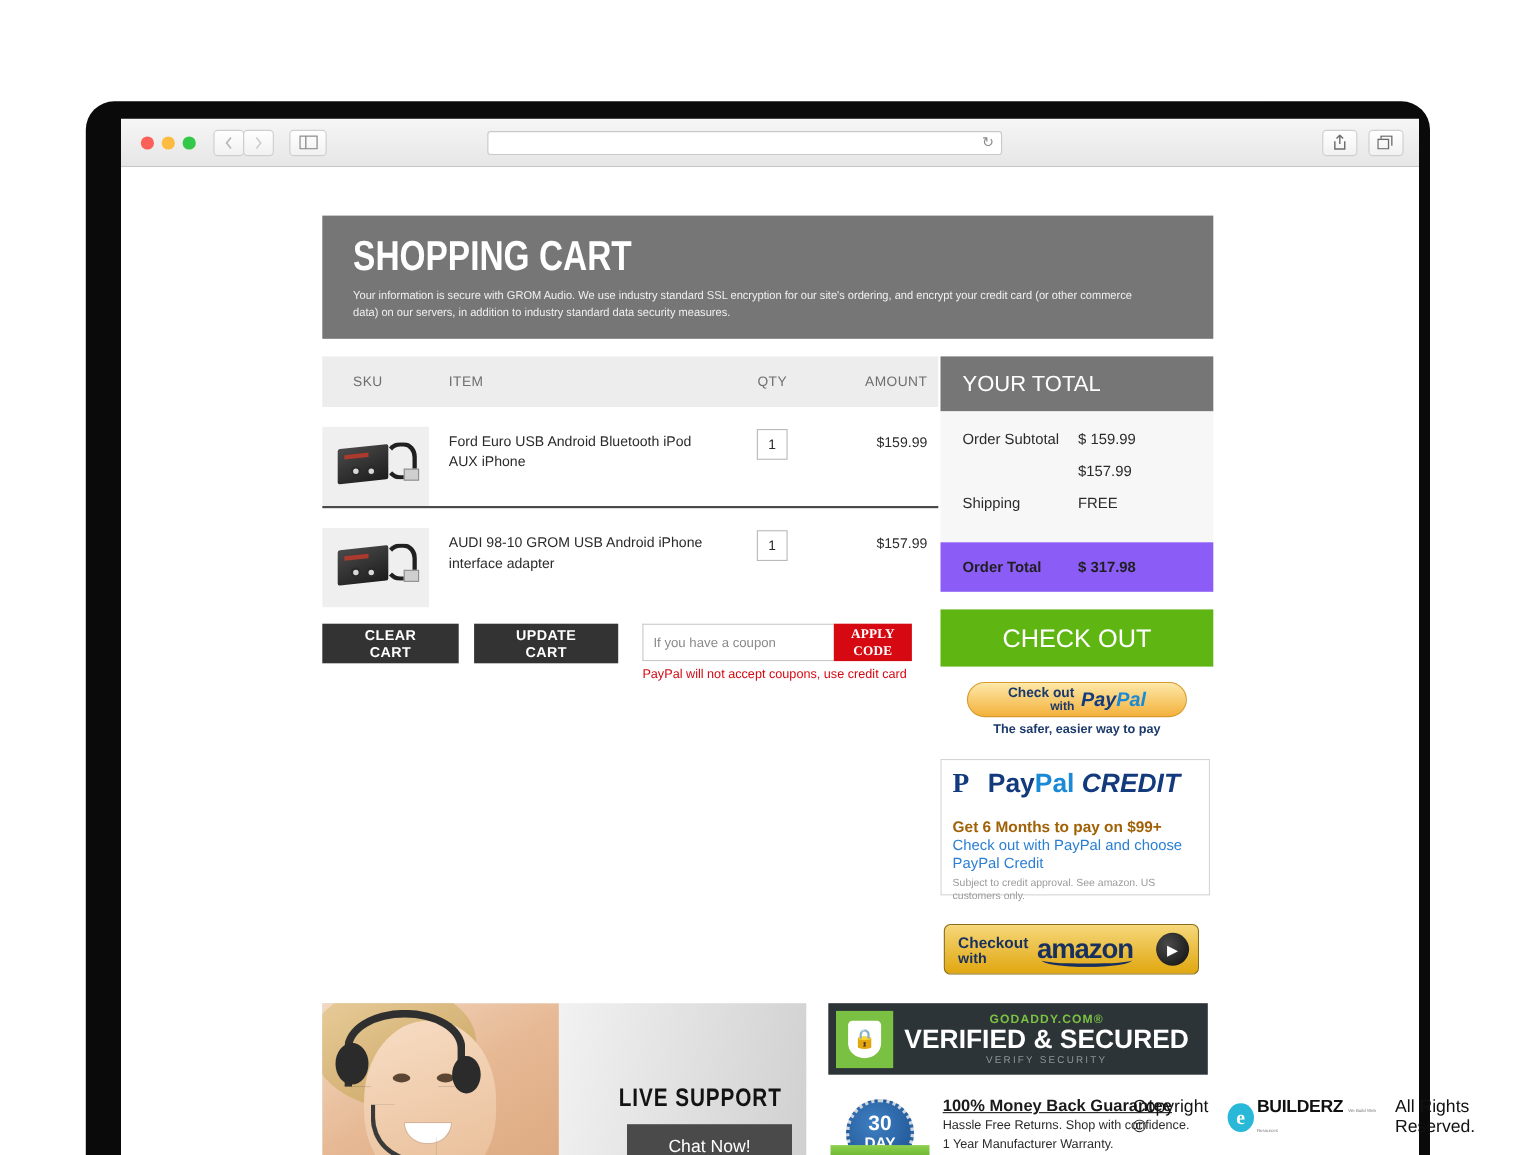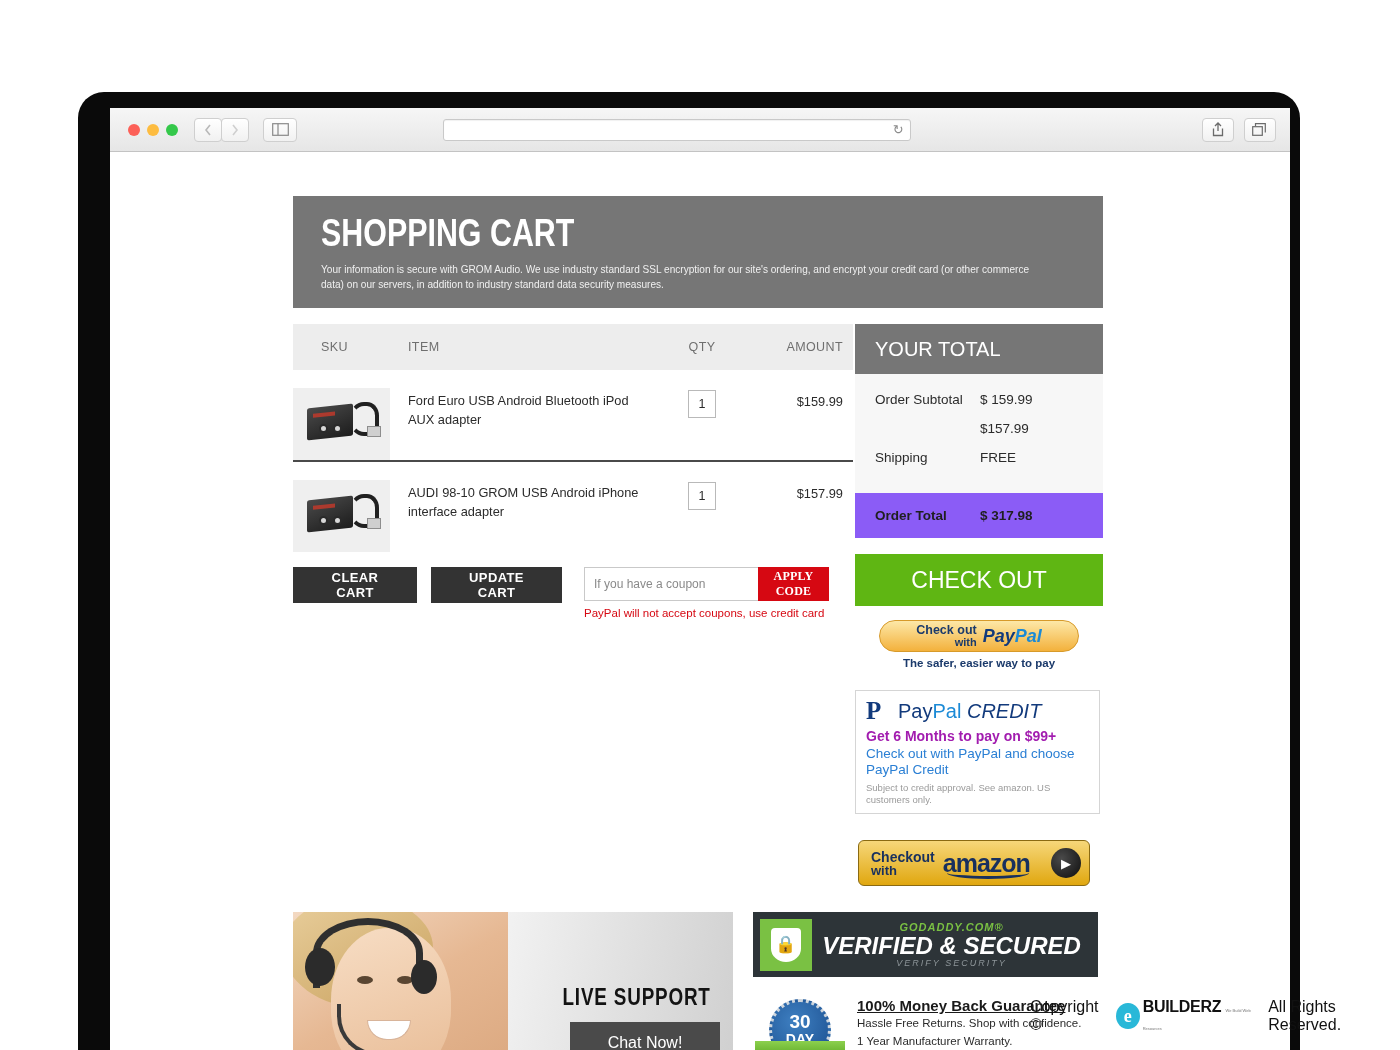--- a/index.html
+++ b/index.html
@@ -204,24 +204,24 @@
   
   #paypal-credit{
     position:absolute; left:745px; top:538px; width:245px; height:124px;
     border:1px solid #d5d5d5; background:#fff; padding:8px 10px;
   }
   #ppc-top{ display:flex; align-items:center; gap:7px; }
   #ppc-logo{
     width:25px;height:25px; color:#123a7c; font-size:25px; font-weight:bold;
     font-family:"Liberation Serif",serif; line-height:.95;
   }
-  #ppc-title{ font-size:20px; font-weight:normal; }
+  #ppc-title{ font-size:24px; font-weight:bold; }
   #ppc-title .pay{color:#123a7c;} #ppc-title .pal{color:#1b8ad6;}
   #ppc-title .credit{color:#123a7c; font-style:italic;}
-  #ppc-line1{ font-size:14px; font-weight:bold; color:#a21caf; margin-top:4px; }
+  #ppc-line1{ font-size:14px; font-weight:bold; color:#a16207; margin-top:16px; }
   #ppc-line2{ font-size:13.5px; color:#2a7fd4; line-height:1.2; margin-top:2px; }
   #ppc-fine{ font-size:9.5px; color:#9a9a9a; margin-top:4px; line-height:1.25; }
 
   
   #amazon-button{
     position:absolute; left:748px; top:688px; width:232px; height:46px;
     background:linear-gradient(#f6d77a,#e0a70f);
     border:1px solid #8a6a12; border-radius:6px;
     display:flex; align-items:center; padding-left:12px; gap:8px; cursor:pointer;
     position:absolute;
@@ -246,21 +246,21 @@
     background:#2d3438; display:flex; align-items:center; padding:7px;
   }
   #gd-lock{
     width:52px;height:52px;background:#7ac143;display:flex;align-items:center;justify-content:center;
   }
   #gd-shield{
     width:30px;height:34px;background:#fff;border-radius:4px 4px 50% 50%/4px 4px 40% 40%;
     display:flex;align-items:center;justify-content:center;
   }
   #gd-lockglyph{ color:#7ac143; font-size:17px; }
-  #gd-text{ flex:1; text-align:center;font-style:italic; }
+  #gd-text{ flex:1; text-align:center; }
   #gd-com{ color:#7ac143; font-size:11px; font-weight:bold; letter-spacing:1px; }
   #gd-main{ color:#fff; font-size:24px; font-weight:bold; letter-spacing:0px; line-height:1.05;}
   #gd-sub{ color:#8d9599; font-size:9px; letter-spacing:2px; }
 
   
   #guarantee{ position:absolute; left:645px; top:845px; width:360px; display:flex; gap:12px; }
   #gbadge{ width:90px; height:70px; position:relative; }
   #gcircle{
     position:absolute; left:14px; top:2px; width:62px;height:62px;border-radius:50%;
     background:radial-gradient(circle at 40% 35%,#3e7fc1,#1b4f8f);
@@ -415,21 +415,21 @@
       <div class="cart-row">
         <div class="col-sku" style="padding-left:0;width:115px;">
           <div class="thumb">
             <div class="box"></div>
               <div class="port1"></div>
               <div class="port2"></div>
             <div class="cable"></div>
               <div class="plug"></div>
           </div>
         </div>
-        <div class="item-name">Ford Euro USB Android Bluetooth iPod AUX adapter</div>
+        <div class="item-name">Ford Euro USB Android Bluetooth iPod AUX iPhone</div>
         <div class="qty-cell">
           <div class="qty-box">1</div>
         </div>
         <div class="amt-cell">$159.99</div>
       </div>
 
       <div class="cart-row divided">
         <div class="col-sku" style="padding-left:0;width:115px;">
           <div class="thumb">
             <div class="box"></div>

